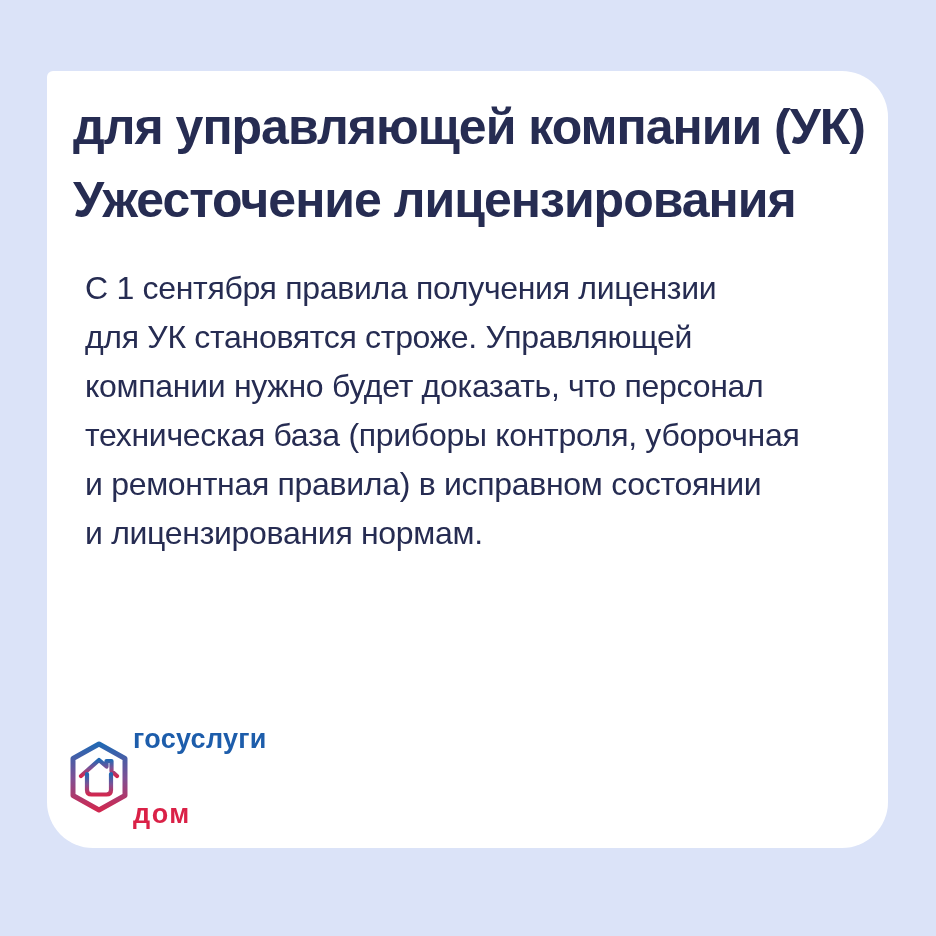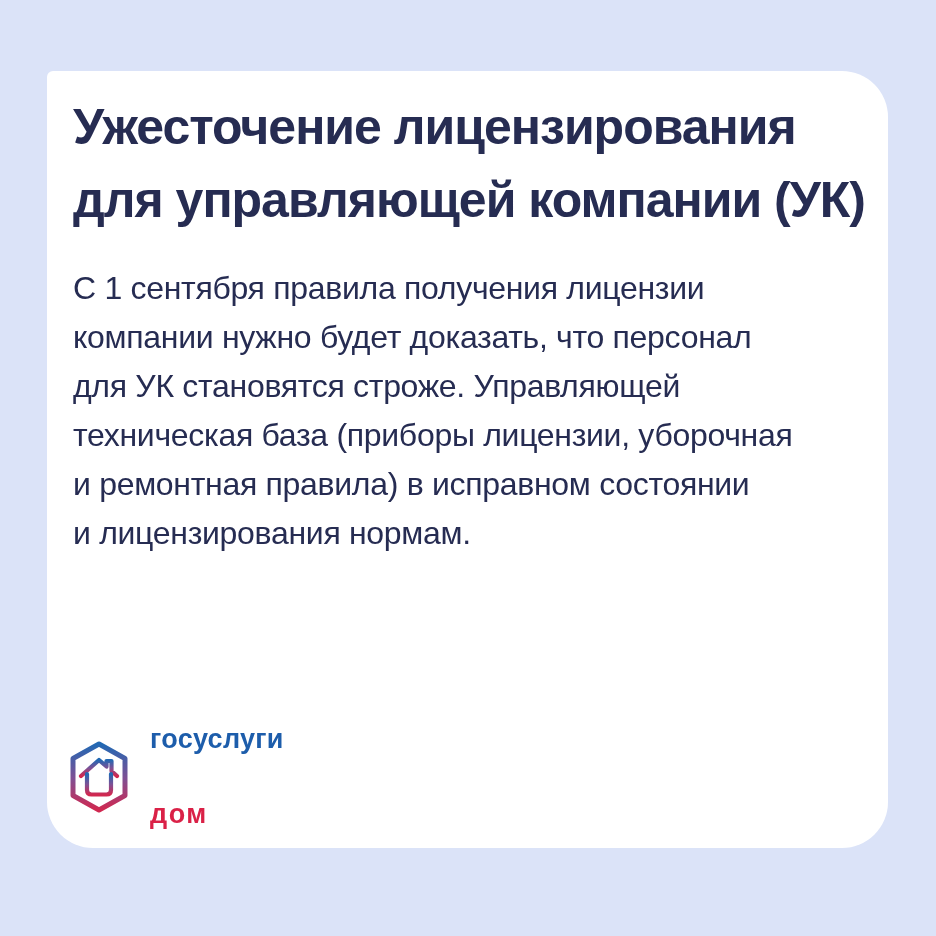--- a/index.html
+++ b/index.html
@@ -32,27 +32,27 @@
   }
   .title-line { display: block; white-space: nowrap; }
   .body-text {
     margin-top: 27px;
     font-size: 32px;
     line-height: 49px;
     font-weight: 400;
     letter-spacing: -0.3px;
     color: #262c52;
   }
-  .body-line { display: block; white-space: nowrap; }
+  .body-line { display: block; white-space: nowrap; margin-left: 12px; }
   .logo {
     position: absolute;
     left: 23px; bottom: 18px;
     display: flex;
     align-items: center;
-    gap: 22px;
+    gap: 5px;
     justify-content: center;
   }
   .logo-icon { display: block; }
   .logo-text { display: flex; flex-direction: column; justify-content: center; }
   .logo-line1 {
     font-size: 27px;
     line-height: 31px;
     font-weight: 700;
     letter-spacing: 0.3px;
     color: #1d5dab;
@@ -66,29 +66,29 @@
     margin-top: 44px;
   }
 </style>
 </head>
 <body>
 
 <div class="page">
   <div class="card">
 
     <h1 class="title">
+      <span class="title-line">для управляющей компании (УК)</span>
       <span class="title-line">Ужесточение лицензирования</span>
-      <span class="title-line">для управляющей компании (УК)</span>
     </h1>
 
     <div class="body-text">
       <span class="body-line">С 1 сентября правила получения лицензии</span>
+      <span class="body-line">для УК становятся строже. Управляющей</span>
       <span class="body-line">компании нужно будет доказать, что персонал</span>
-      <span class="body-line">для УК становятся строже. Управляющей</span>
-      <span class="body-line">техническая база (приборы лицензии, уборочная</span>
+      <span class="body-line">техническая база (приборы контроля, уборочная</span>
       <span class="body-line">и ремонтная правила) в исправном состоянии</span>
       <span class="body-line">и лицензирования нормам.</span>
     </div>
 
     <div class="logo">
       <svg class="logo-icon" width="58" height="72" viewBox="0 0 58 72" fill="none" xmlns="http://www.w3.org/2000/svg">
         <defs>
           <linearGradient id="hexgrad" x1="0" y1="0" x2="0" y2="1">
             <stop offset="0%" stop-color="#2168b3"></stop>
             <stop offset="52%" stop-color="#7f5094"></stop>

